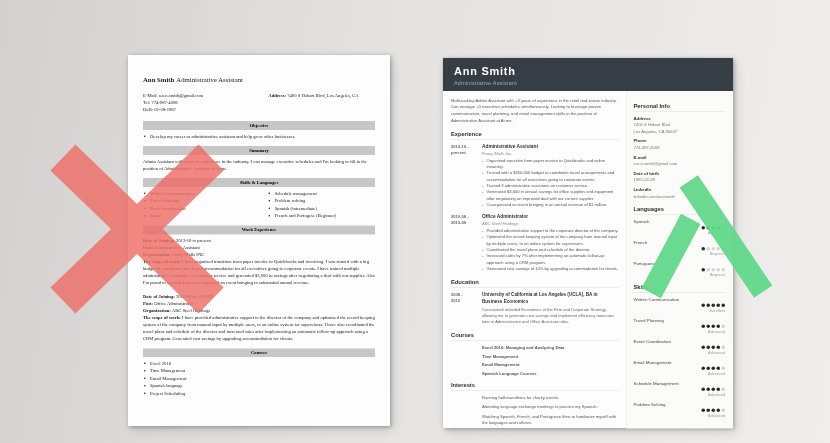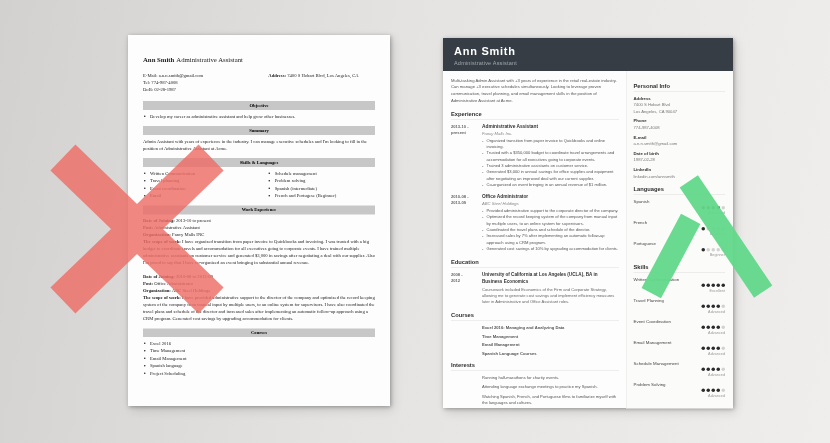--- a/index.html
+++ b/index.html
@@ -4,21 +4,21 @@
 <style>
   html,body{margin:0;padding:0;}
   body{
     width:830px;height:443px;overflow:hidden;
     font-family:"Liberation Sans",sans-serif;
     background:linear-gradient(100deg,#d2d1cf 0%,#e4e3e1 45%,#efeeec 100%);
   }
   .canvas{position:relative;width:830px;height:443px;}
 
   
-  .page-wrap{position:absolute;background:#fdfdfd;box-shadow:1px 1px 4px rgba(0,0,0,.3),3px 4px 10px rgba(0,0,0,.12);}
+  .page-wrap{position:absolute;background:#fdfdfd;box-shadow:1px 1px 4px rgba(0,0,0,.3),3px 4px 10px rgba(0,0,0,.12);margin-top:20px;}
   .wrap-left{left:128px;top:35px;width:262px;height:371px;}
   .wrap-right{left:443px;top:38px;width:290px;height:370px;}
 
   
   .doc-left{
     width:524px;height:742px;box-sizing:border-box;
     transform:scale(.5);transform-origin:0 0;
     background:#fdfdfd;color:#1c1c1c;
     font-family:"Liberation Serif",serif;font-size:9.3px;line-height:1.5;
     padding:40px 30px;

